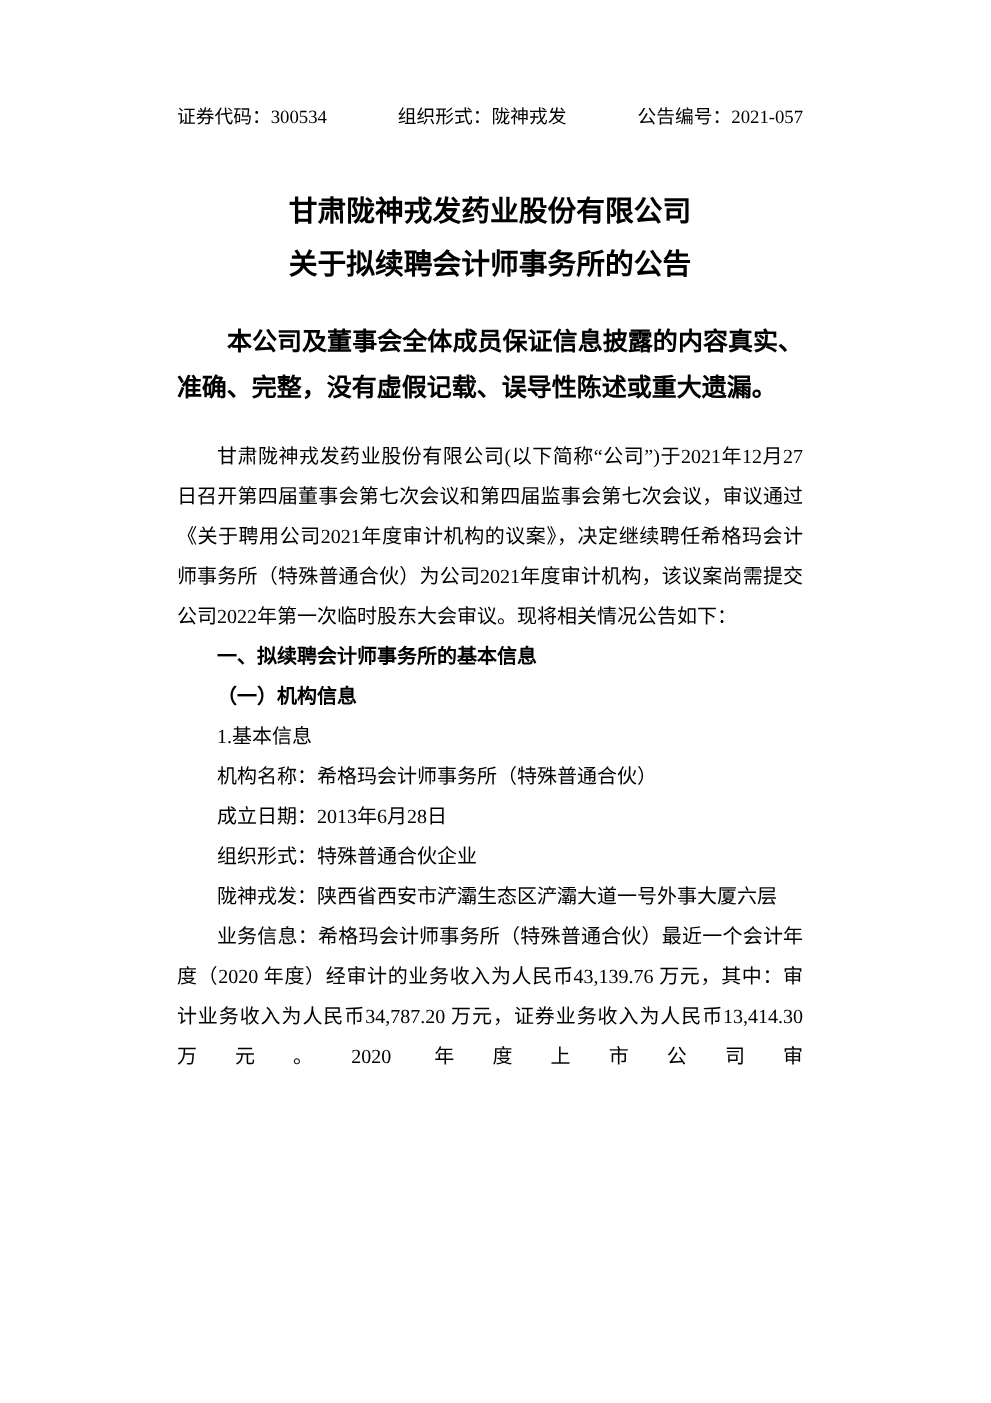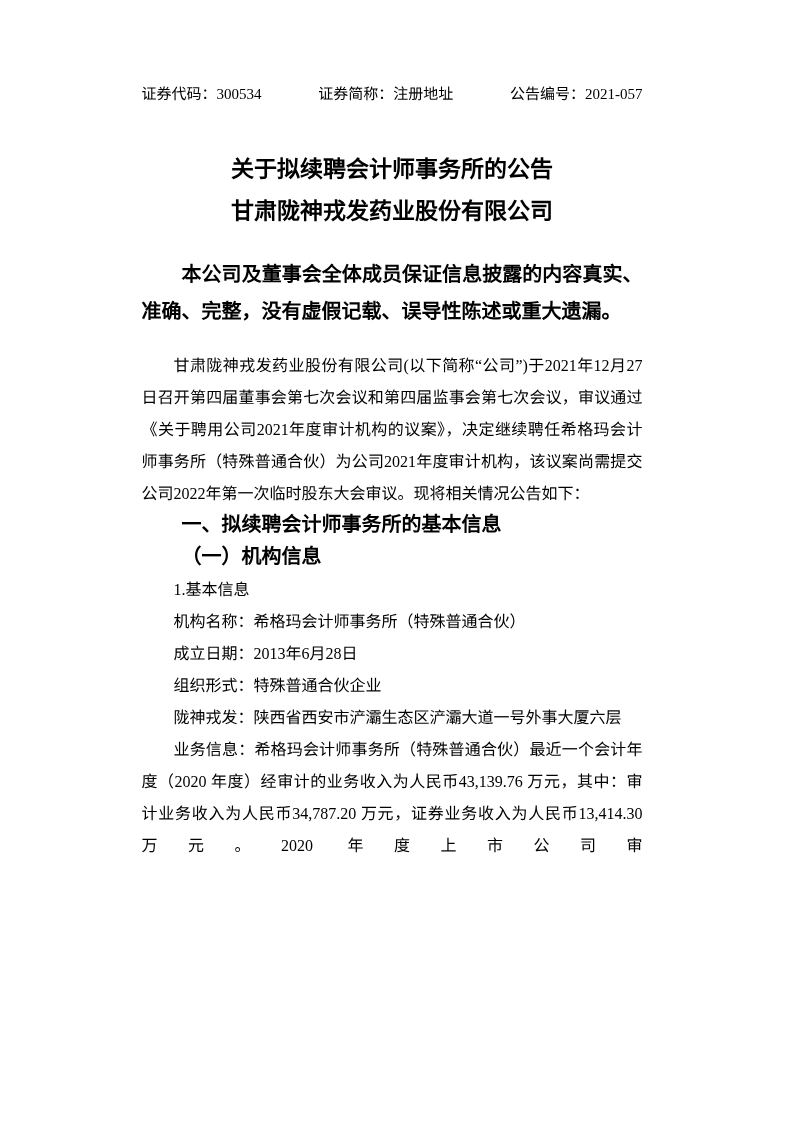--- a/index.html
+++ b/index.html
@@ -50,44 +50,44 @@
     font-size: 16px;
     line-height: 32px;
     text-indent: 2em;
     text-align: justify;
   }
   .para.first-body {
     margin-top: 20px;
   }
   .heading {
     margin: 0;
-    font-family: Liberation Mono, monospace;
+    font-family: Liberation Serif, serif;
     font-weight: 700;
-    font-size: 20px;
+    font-size: 16px;
     line-height: 32px;
     text-indent: 2em;
   }
   .continued {
     text-align-last: justify;
   }
 </style>
 </head>
 <body>
 
 <div class="page">
 
   <div class="header-row">
     <span>证券代码：300534</span>
-    <span>证券简称：注册地址</span>
+    <span>组织形式：陇神戎发</span>
     <span>公告编号：2021-057</span>
   </div>
 
   <h1 class="doc-title">
+    <div>甘肃陇神戎发药业股份有限公司</div>
     <div>关于拟续聘会计师事务所的公告</div>
-    <div>甘肃陇神戎发药业股份有限公司</div>
   </h1>
 
   <p class="disclaimer">本公司及董事会全体成员保证信息披露的内容真实、准确、完整，没有虚假记载、误导性陈述或重大遗漏。</p>
 
   <p class="para first-body">甘肃陇神戎发药业股份有限公司(以下简称“公司”)于2021年12月27日召开第四届董事会第七次会议和第四届监事会第七次会议，审议通过《关于聘用公司2021年度审计机构的议案》，决定继续聘任希格玛会计师事务所（特殊普通合伙）为公司2021年度审计机构，该议案尚需提交公司2022年第一次临时股东大会审议。现将相关情况公告如下：</p>
 
   <h2 class="heading">一、拟续聘会计师事务所的基本信息</h2>
 
   <h3 class="heading">（一）机构信息</h3>
 

